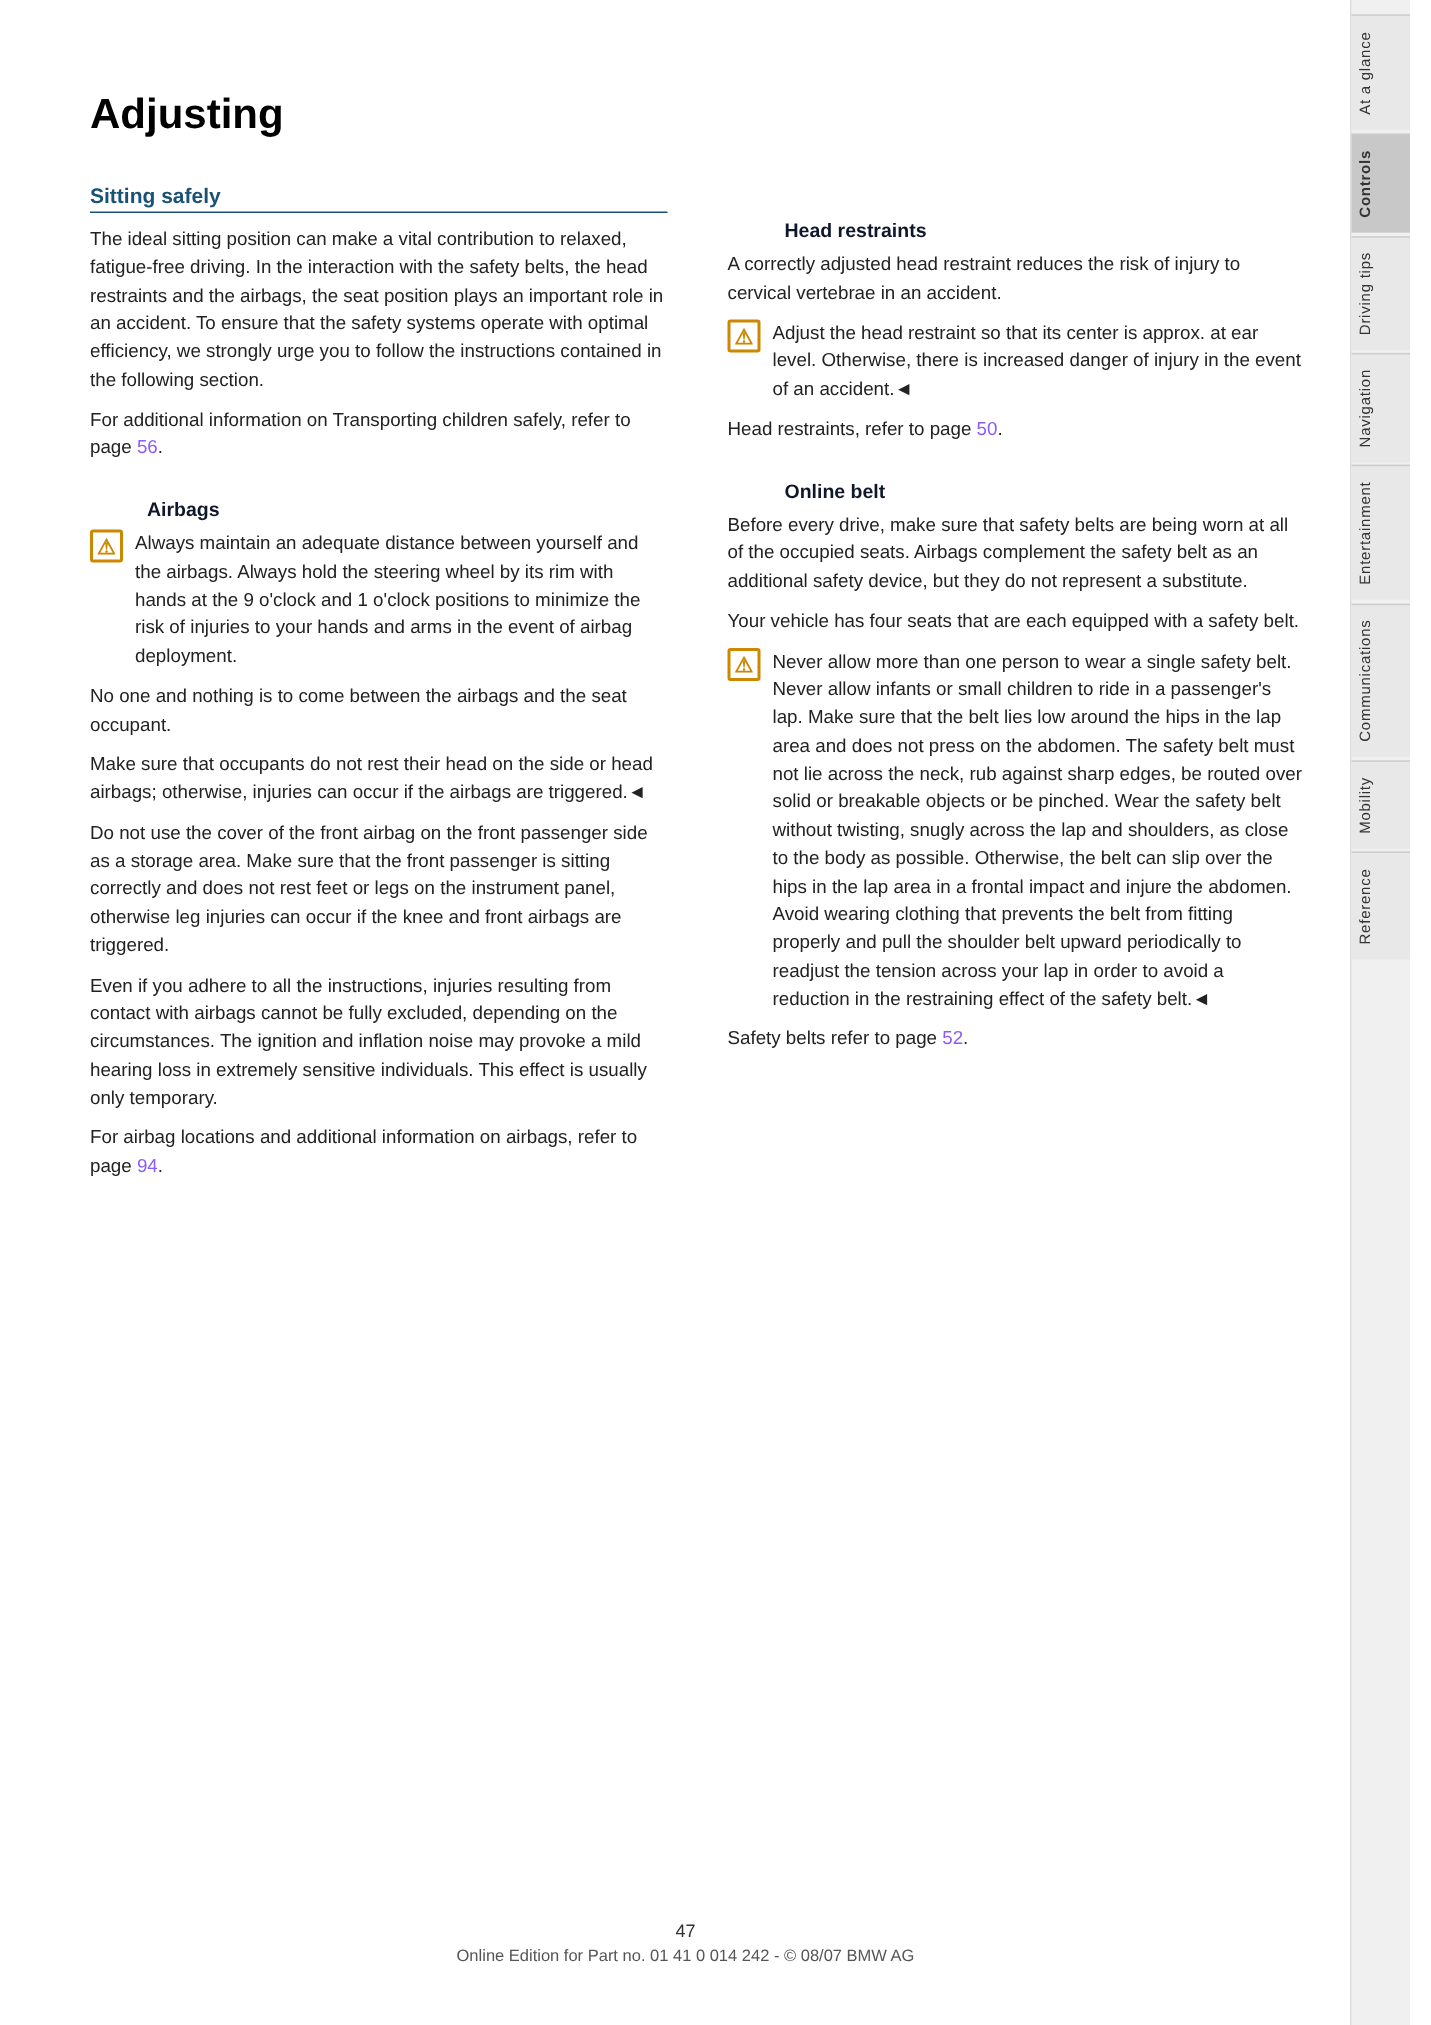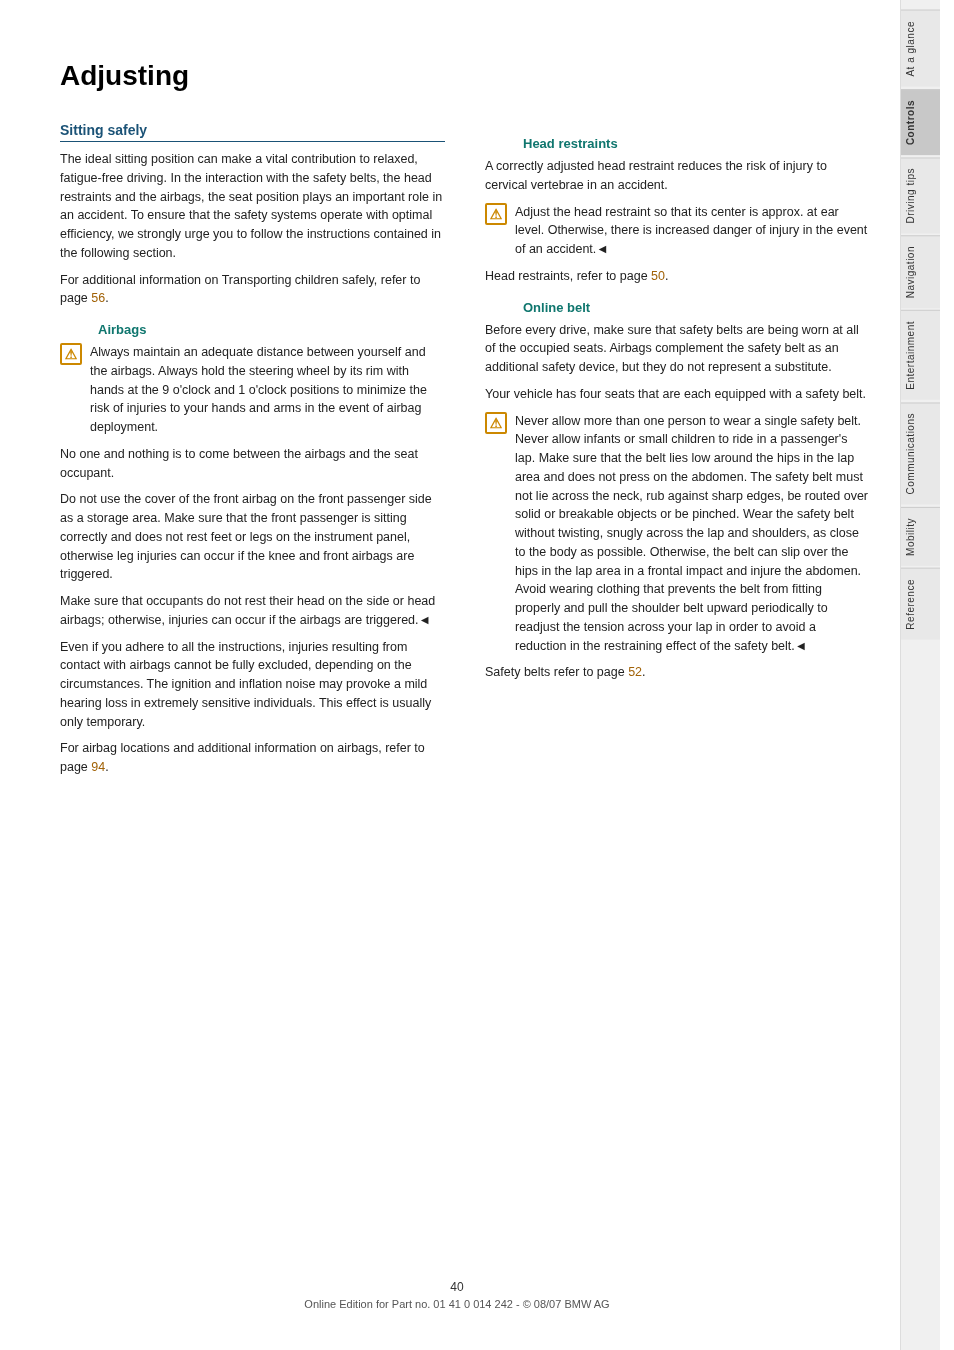--- a/index.html
+++ b/index.html
@@ -75,23 +75,23 @@
       font-weight: bold;
       color: #1a5276;
       margin-bottom: 8px;
       border-bottom: 1px solid #1a5276;
       padding-bottom: 3px;
     }
 
     .subsection-heading {
       font-size: 13px;
       font-weight: bold;
-      color: #0f766e;
+      color: #0f172a;
       margin-bottom: 6px;
-      margin-top: 14px;
+      margin-top: 24px;
       padding-left: 38px;
     }
 
     p {
       margin-bottom: 8px;
       line-height: 1.5;
       font-size: 12.5px;
     }
 
     .warning-block {
@@ -115,21 +115,21 @@
       color: #cc8800;
       border-radius: 2px;
     }
 
     .warning-text {
       font-size: 12.5px;
       line-height: 1.5;
     }
 
     a, .link {
-      color: #a16207;
+      color: #8b5cf6;
       text-decoration: none;
     }
 
     .page-footer {
       position: absolute;
       bottom: 40px;
       left: 0;
       right: 40px;
       text-align: center;
       font-size: 11px;
@@ -165,22 +165,22 @@
         </p>
 
         <div class="subsection-heading">Airbags</div>
 
         <div class="warning-block">
           <div class="warning-icon">⚠</div>
           <span class="warning-text">Always maintain an adequate distance between yourself and the airbags. Always hold the steering wheel by its rim with hands at the 9 o'clock and 1 o'clock positions to minimize the risk of injuries to your hands and arms in the event of airbag deployment.</span>
         </div>
 
         <p>No one and nothing is to come between the airbags and the seat occupant.</p>
+        <p>Make sure that occupants do not rest their head on the side or head airbags; otherwise, injuries can occur if the airbags are triggered.◄</p>
         <p>Do not use the cover of the front airbag on the front passenger side as a storage area. Make sure that the front passenger is sitting correctly and does not rest feet or legs on the instrument panel, otherwise leg injuries can occur if the knee and front airbags are triggered.</p>
-        <p>Make sure that occupants do not rest their head on the side or head airbags; otherwise, injuries can occur if the airbags are triggered.◄</p>
         <p>Even if you adhere to all the instructions, injuries resulting from contact with airbags cannot be fully excluded, depending on the circumstances. The ignition and inflation noise may provoke a mild hearing loss in extremely sensitive individuals. This effect is usually only temporary.</p>
 
         <p>
           <span>For airbag locations and additional information on airbags, refer to page </span><a class="link">94</a><span>.</span>
         </p>
       </div>
 
       <div class="right-col">
         <div class="subsection-heading">Head restraints</div>
 
@@ -205,21 +205,21 @@
           <span class="warning-text">Never allow more than one person to wear a single safety belt. Never allow infants or small children to ride in a passenger's lap. Make sure that the belt lies low around the hips in the lap area and does not press on the abdomen. The safety belt must not lie across the neck, rub against sharp edges, be routed over solid or breakable objects or be pinched. Wear the safety belt without twisting, snugly across the lap and shoulders, as close to the body as possible. Otherwise, the belt can slip over the hips in the lap area in a frontal impact and injure the abdomen. Avoid wearing clothing that prevents the belt from fitting properly and pull the shoulder belt upward periodically to readjust the tension across your lap in order to avoid a reduction in the restraining effect of the safety belt.◄</span>
         </div>
 
         <p>
           <span>Safety belts refer to page </span><a class="link">52</a><span>.</span>
         </p>
       </div>
     </div>
 
     <div class="page-footer">
-      <div class="page-number">40</div>
+      <div class="page-number">47</div>
       <div>Online Edition for Part no. 01 41 0 014 242 - © 08/07 BMW AG</div>
     </div>
 
   </div>
 
   <div class="sidebar">
     <div class="sidebar-item">At a glance</div>
     <div class="sidebar-item active">Controls</div>
     <div class="sidebar-item">Driving tips</div>
     <div class="sidebar-item">Navigation</div>

